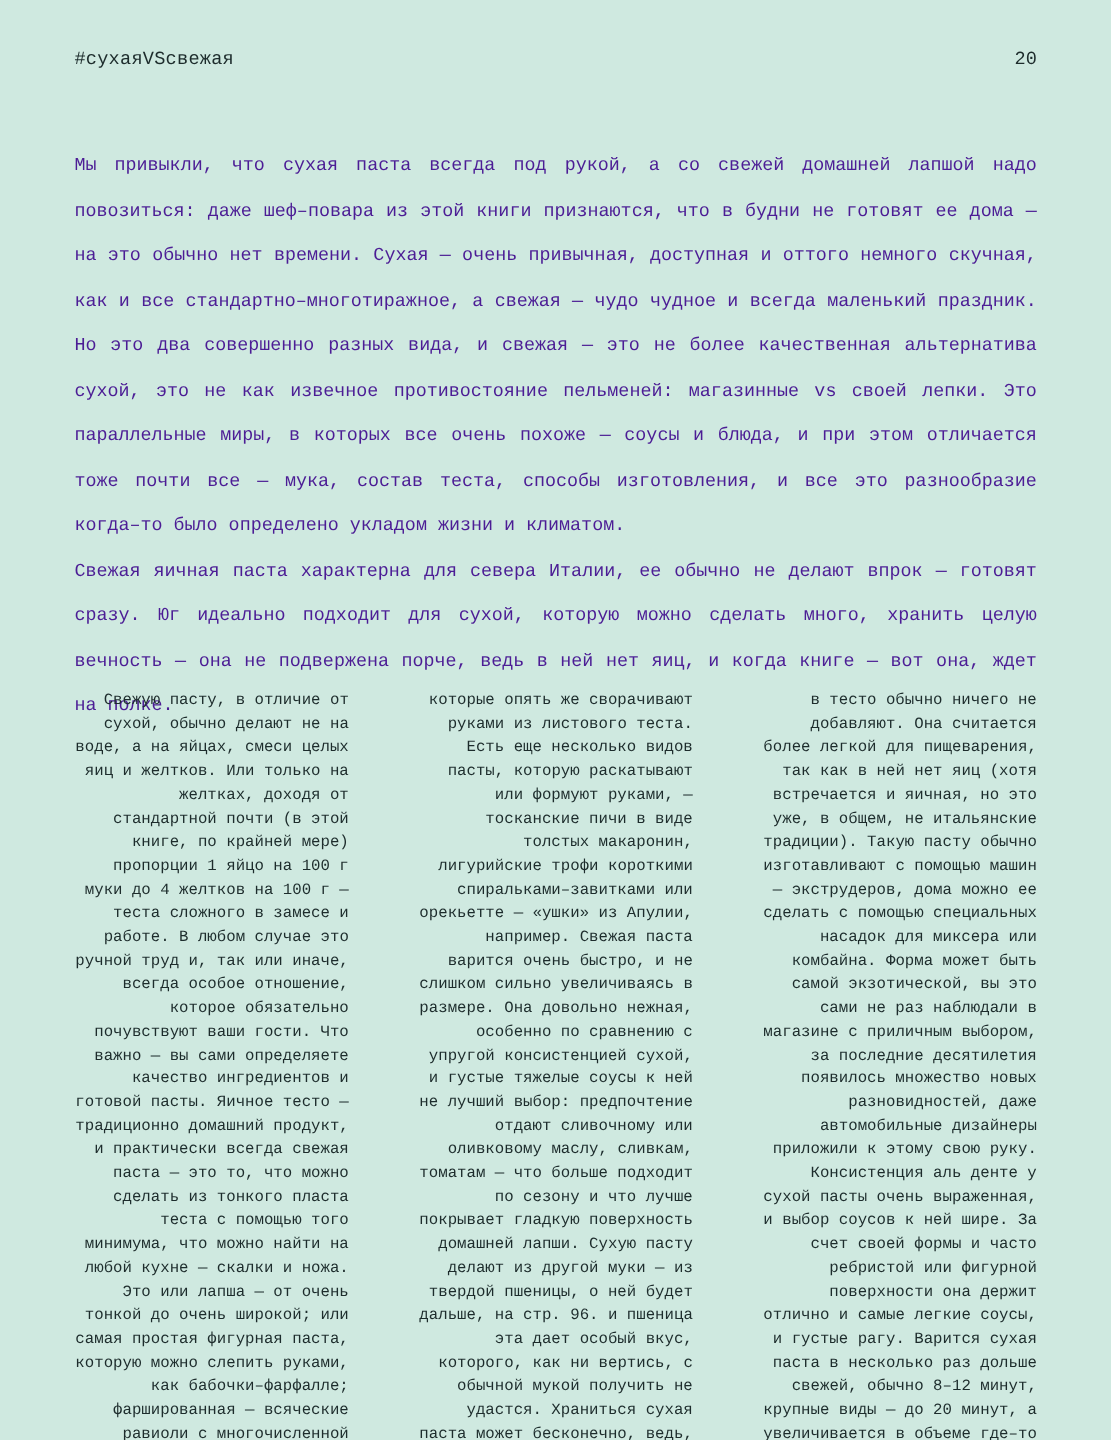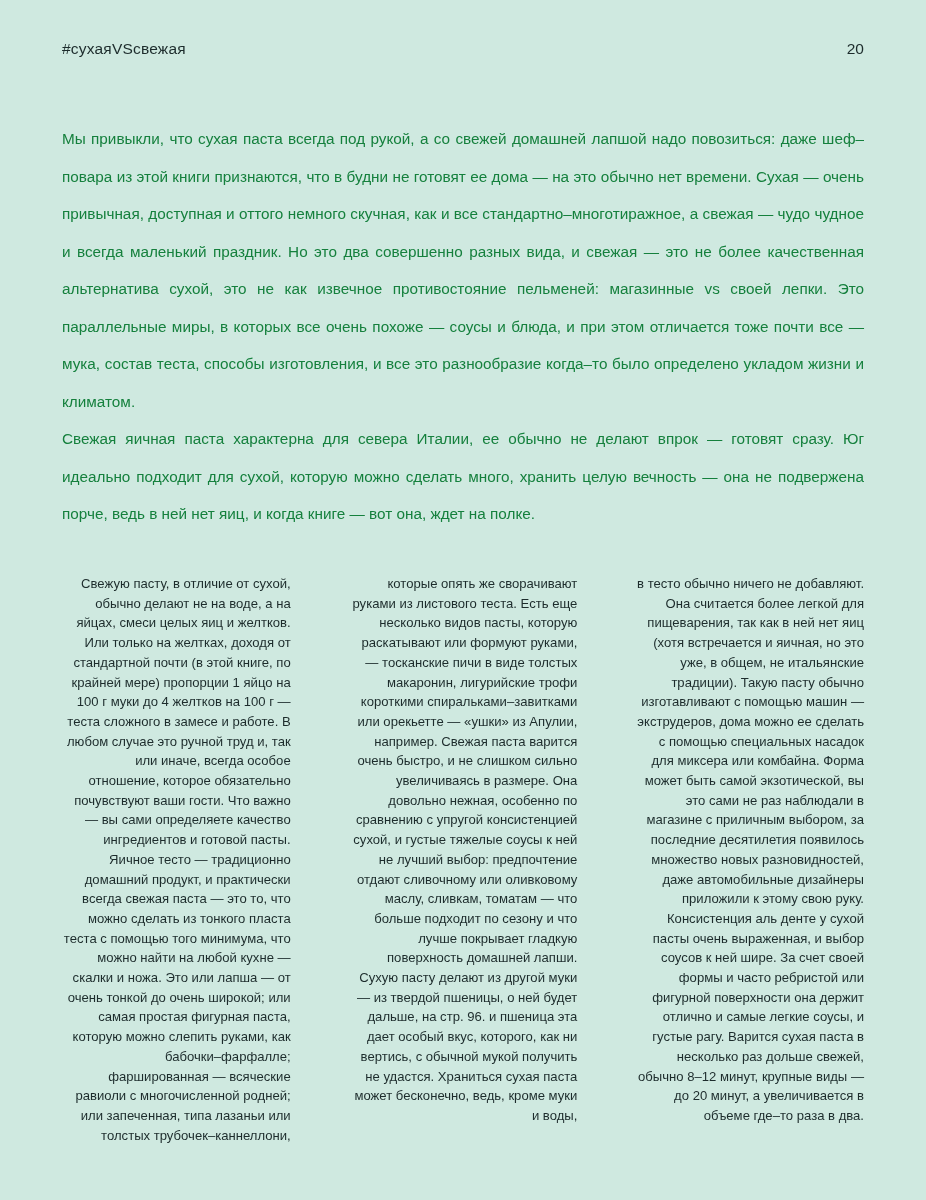--- a/index.html
+++ b/index.html
@@ -12,20 +12,21 @@
     background: #cfe9e0;
     font-family: "Liberation Sans", sans-serif;
     color: #1c2b2b;
     overflow: hidden;
   }
   .page {
     position: relative;
     width: 926px;
     height: 1072px;
     box-sizing: border-box;
+    font-family: Liberation Mono, monospace;
   }
   
   .header {
     position: absolute;
     top: 40px;
     left: 62px;
     right: 62px;
     display: flex;
     align-items: baseline;
     justify-content: space-between;
@@ -45,21 +46,21 @@
     top: 120px;
     left: 62px;
     width: 802px;
   }
   .intro p {
     margin: 0;
     font-size: 15.3px;
     line-height: 37.5px;
     text-align: justify;
     text-justify: inter-word;
-    color: #15803d;
+    color: #4c1d95;
   }
   .intro p.last-para {
     margin-top: 0px;
   }
   
   .columns {
     position: absolute;
     top: 574px;
     left: 62px;
     width: 802px;

